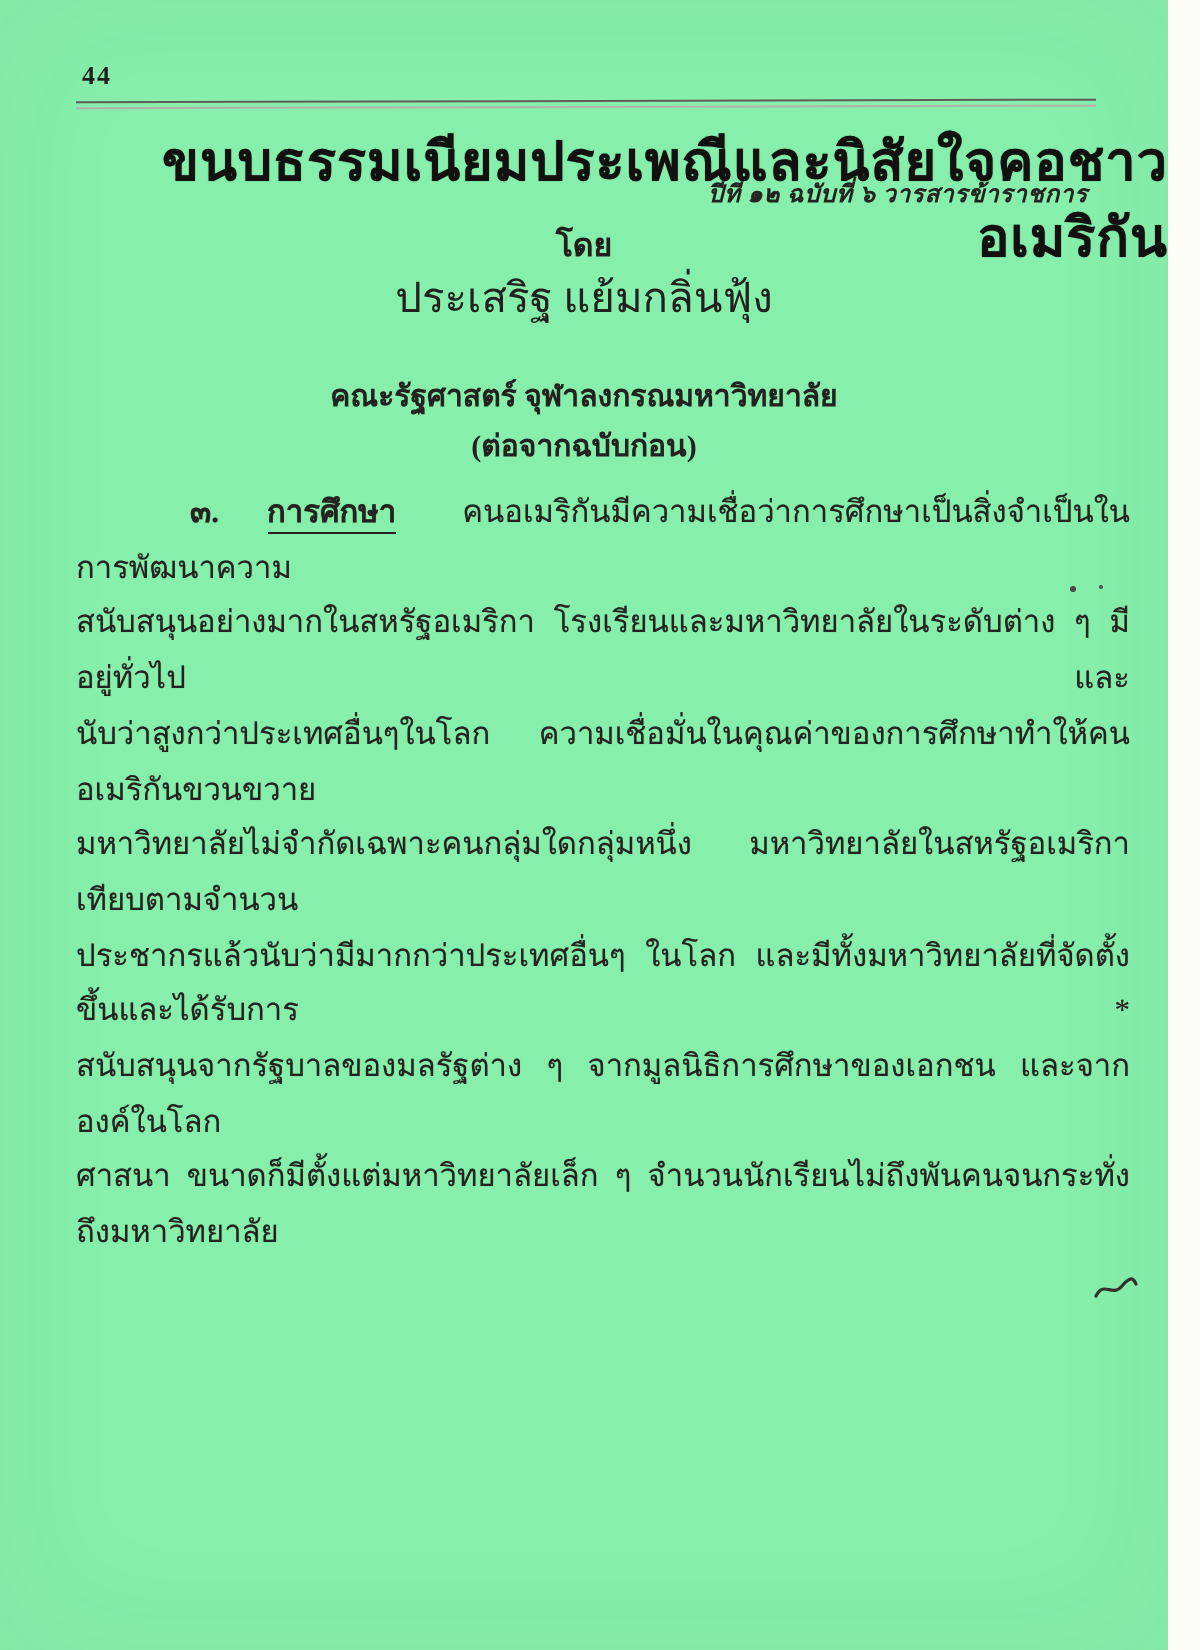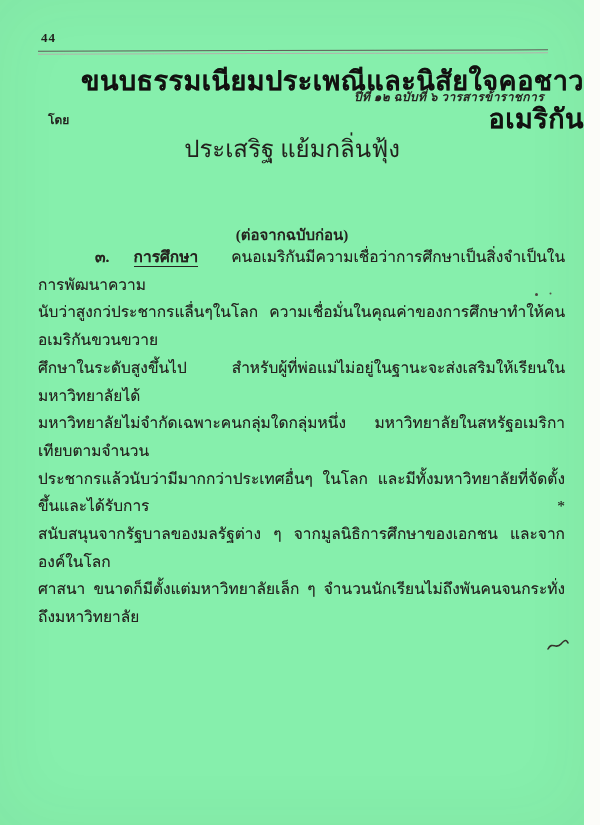--- a/index.html
+++ b/index.html
@@ -57,31 +57,30 @@
     line-height: 38px;
     font-weight: 800;
     letter-spacing: 0.5px;
     color: #121110;
     text-shadow: 0 0 0.5px rgba(0,0,0,0.55);
   }
   .byline {
     position: absolute;
     left: 0; right: 0;
     top: 110px;
-    text-align: left;
-    font-size: 12px;
+    text-align: center;
+    font-size: 16px;
     font-weight: 600;
-    padding-left: 48px;
   }
   .author {
     position: absolute;
     left: 0; right: 0;
     top: 133px;
     text-align: center;
-    font-size: 24px;
+    font-size: 21px;
     line-height: 32px;
     font-weight: 500;
     color: #23211d;
   }
   .affiliation {
     position: absolute;
     left: 0; right: 0;
     top: 186px;
     text-align: center;
     font-size: 15px;
@@ -89,21 +88,20 @@
     color: #24221e;
   }
   .note {
     position: absolute;
     left: 0; right: 0;
     top: 211px;
     text-align: center;
     font-size: 15px;
     font-weight: 700;
     color: #24221e;
-    margin-top: 12px;
   }
   
   .body-text {
     position: absolute;
     left: 38px;
     width: 527px;
     top: 243px;
     font-size: 15.5px;
     line-height: 27.7px;
     color: #26231f;
@@ -143,32 +141,33 @@
 
 <div class="sheet">
 
   <div class="pageno">44</div>
   <div class="journal-ref">ปีที่ ๑๒ ฉบับที่ ๖ วารสารข้าราชการ</div>
   <div class="head-rule"></div>
 
   <div class="title">ขนบธรรมเนียมประเพณีและนิสัยใจคอชาวอเมริกัน</div>
   <div class="byline">โดย</div>
   <div class="author">ประเสริฐ แย้มกลิ่นฟุ้ง</div>
+  <div class="affiliation">คณะรัฐศาสตร์ จุฬาลงกรณมหาวิทยาลัย</div>
   <div class="note">(ต่อจากฉบับก่อน)</div>
 
   <div class="body-text">
 
     <div>
       <div class="line first-line">
         <span class="section-number">๓.</span>
         <span class="section-heading">การศึกษา</span>
         <span>คนอเมริกันมีความเชื่อว่าการศึกษาเป็นสิ่งจำเป็นในการพัฒนาความ</span>
       </div>
-      <div class="line">นับว่าสูงกว่ประชากรแลื่นๆในโลก ความเชื่อมั่นในคุณค่าของการศึกษาทำให้คนอเมริกันขวนขวาย</div>
-      <div class="line">ศึกษาในระดับสูงขึ้นไป สำหรับผู้ที่พ่อแม่ไม่อยู่ในฐานะจะส่งเสริมให้เรียนในมหาวิทยาลัยได้</div>
+      <div class="line">สนับสนุนอย่างมากในสหรัฐอเมริกา โรงเรียนและมหาวิทยาลัยในระดับต่าง ๆ มีอยู่ทั่วไป และ</div>
+      <div class="line">นับว่าสูงกว่าประเทศอื่นๆในโลก ความเชื่อมั่นในคุณค่าของการศึกษาทำให้คนอเมริกันขวนขวาย</div>
       <div class="line">มหาวิทยาลัยไม่จำกัดเฉพาะคนกลุ่มใดกลุ่มหนึ่ง มหาวิทยาลัยในสหรัฐอเมริกาเทียบตามจำนวน</div>
       <div class="line">ประชากรแล้วนับว่ามีมากกว่าประเทศอื่นๆ ในโลก และมีทั้งมหาวิทยาลัยที่จัดตั้งขึ้นและได้รับการ *</div>
       <div class="line">สนับสนุนจากรัฐบาลของมลรัฐต่าง ๆ จากมูลนิธิการศึกษาของเอกชน และจากองค์ในโลก</div>
       <div class="line">ศาสนา ขนาดก็มีตั้งแต่มหาวิทยาลัยเล็ก ๆ จำนวนนักเรียนไม่ถึงพันคนจนกระทั่งถึงมหาวิทยาลัย</div>
 
     </div>
 
   </div>
 
   <div class="ink-speck"></div>

